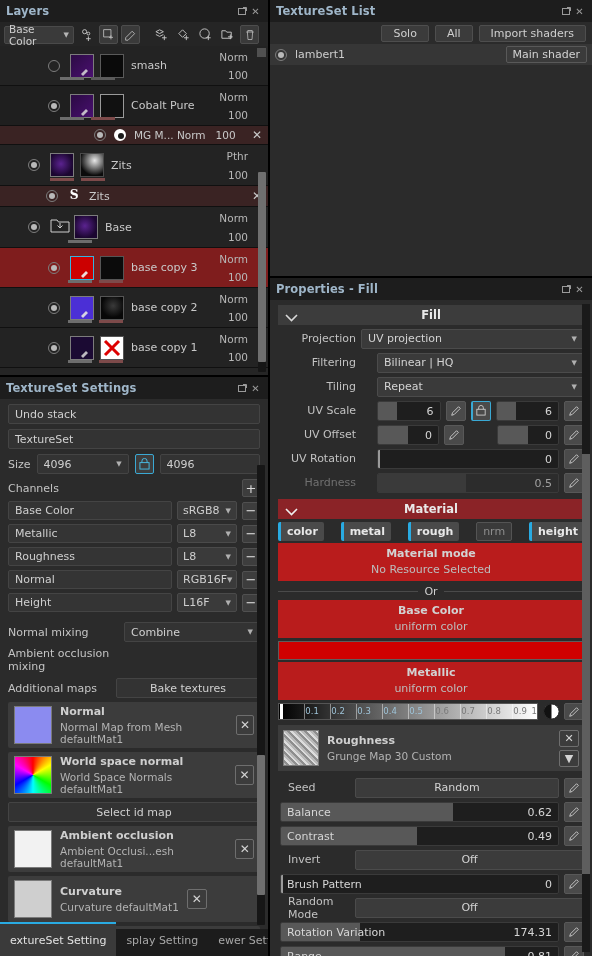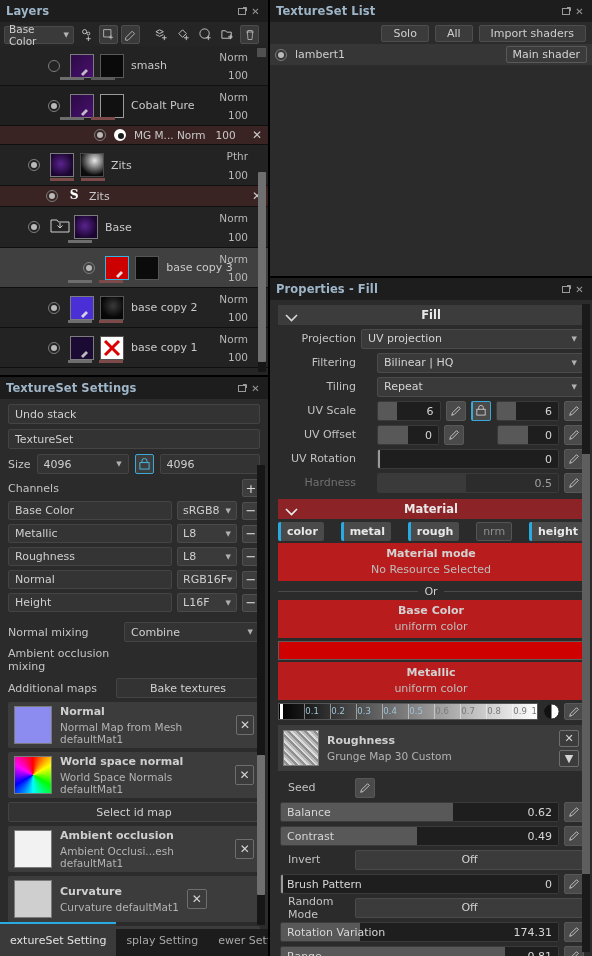--- a/index.html
+++ b/index.html
@@ -23,21 +23,21 @@
   .combo{ background:#3a3a3a; border:1px solid #4a4a4a; height:18px; border-radius:2px;
           display:flex; align-items:center; padding:0 4px; color:#cfcfcf; font-size:10.5px;}
   .combo .car{ margin-left:auto; font-size:7px; color:#b5b5b5; padding-left:5px;}
   .tbtn{ width:19px; height:19px; background:#3a3a3a; border:1px solid #4d4d4d; border-radius:2px;
          display:flex; align-items:center; justify-content:center; cursor:pointer;}
   .tbtn.flat{ background:transparent; border:none; }
   .tb-gap{ width:6px; }
 
   .layer-list{ position:absolute; left:0; top:46px; right:0; bottom:0; overflow:hidden;}
   .lrow{ position:relative; height:40px; border-bottom:1px solid #101010; background:#232323; display:flex; align-items:center;}
-  .lrow.sel{ background:#404040;justify-content:center; }
+  .lrow.sel{ background:#7f1d1d; }
   .radio{ width:12px; height:12px; border-radius:50%; border:1px solid #7d7d7d; position:relative; flex:none;}
   .radio.on::after{ content:""; position:absolute; left:2px; top:2px; width:6px; height:6px;border-radius:50%; background:#b9b9b9;}
   .thumb{ width:24px; height:24px; border:1px solid #7c7c7c; flex:none; position:relative; overflow:hidden;}
   .thumb.sel{ border-color:#34b3e0; }
   .ubar{ position:absolute; bottom:-6px; left:0; width:24px; height:3px; }
   .lname{ color:#c9c9c9; font-size:11px; margin-left:7px; white-space:nowrap; overflow:hidden;}
   .lmode{ position:absolute; right:20px; top:5px; color:#b7b7b7; font-size:10.5px; }
   .lop{ position:absolute; right:20px; bottom:4px; color:#b7b7b7; font-size:10.5px; }
   .effrow{ height:19px; background:#3a2323; display:flex; align-items:center; border-bottom:1px solid #101010;}
   .effrow .x{ margin-left:auto; margin-right:6px; color:#c9c9c9; font-size:12px; cursor:pointer;}
@@ -692,20 +692,21 @@
       <div class="mapsub">Grunge Map 30  Custom</div>
     </div>
     <div class="effbtns">
       <div class="effbtn">✕</div>
       <div class="effbtn">▼</div>
     </div>
   </div>
 
   <div class="prow" style="margin-top:6px">
     <span class="plabel" style="width:72px;text-align:left;padding-left:10px">Seed</span>
+    <div class="btnwide">Random</div>
     <div class="pen">
       <svg width="12" height="12" viewBox="0 0 14 14">
           <path d="M2 12l1-3 7-7 2 2-7 7z" fill="none" stroke="#d5d5d5"></path>
         </svg>
     </div>
   </div>
   <div class="prow">
     <div class="sl" style="margin-left:2px">
       <i style="width:62%"></i>
       <span style="position:absolute;left:6px;top:3px;color:#d6d6d6;font-size:11px">Balance</span>

